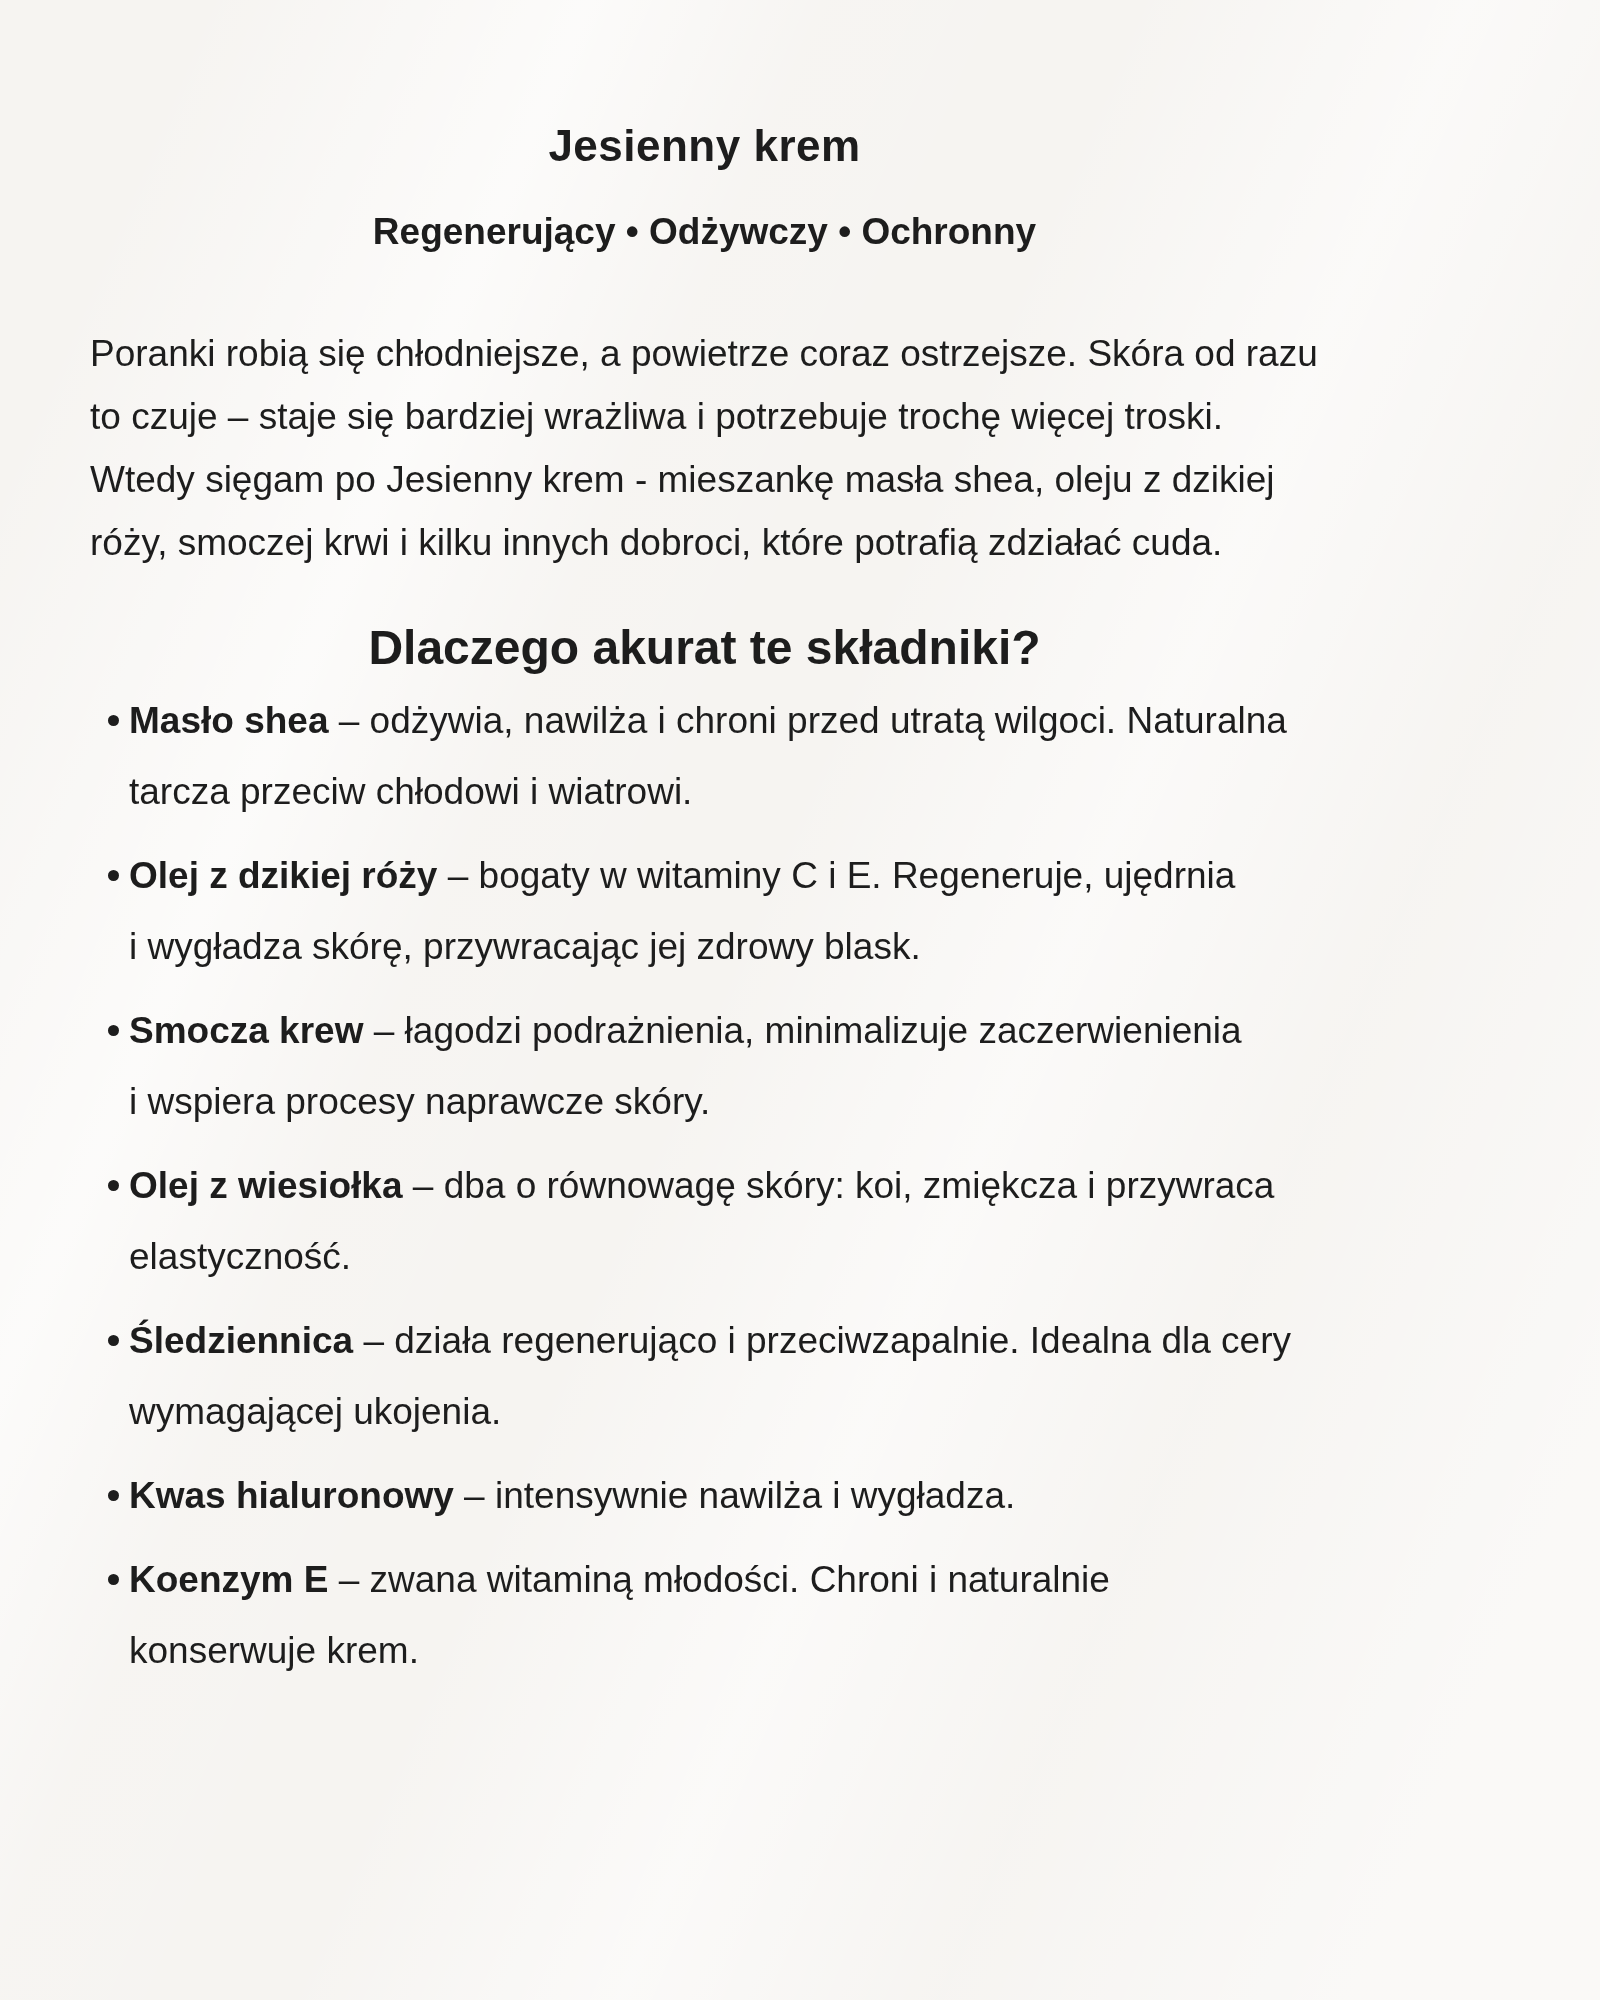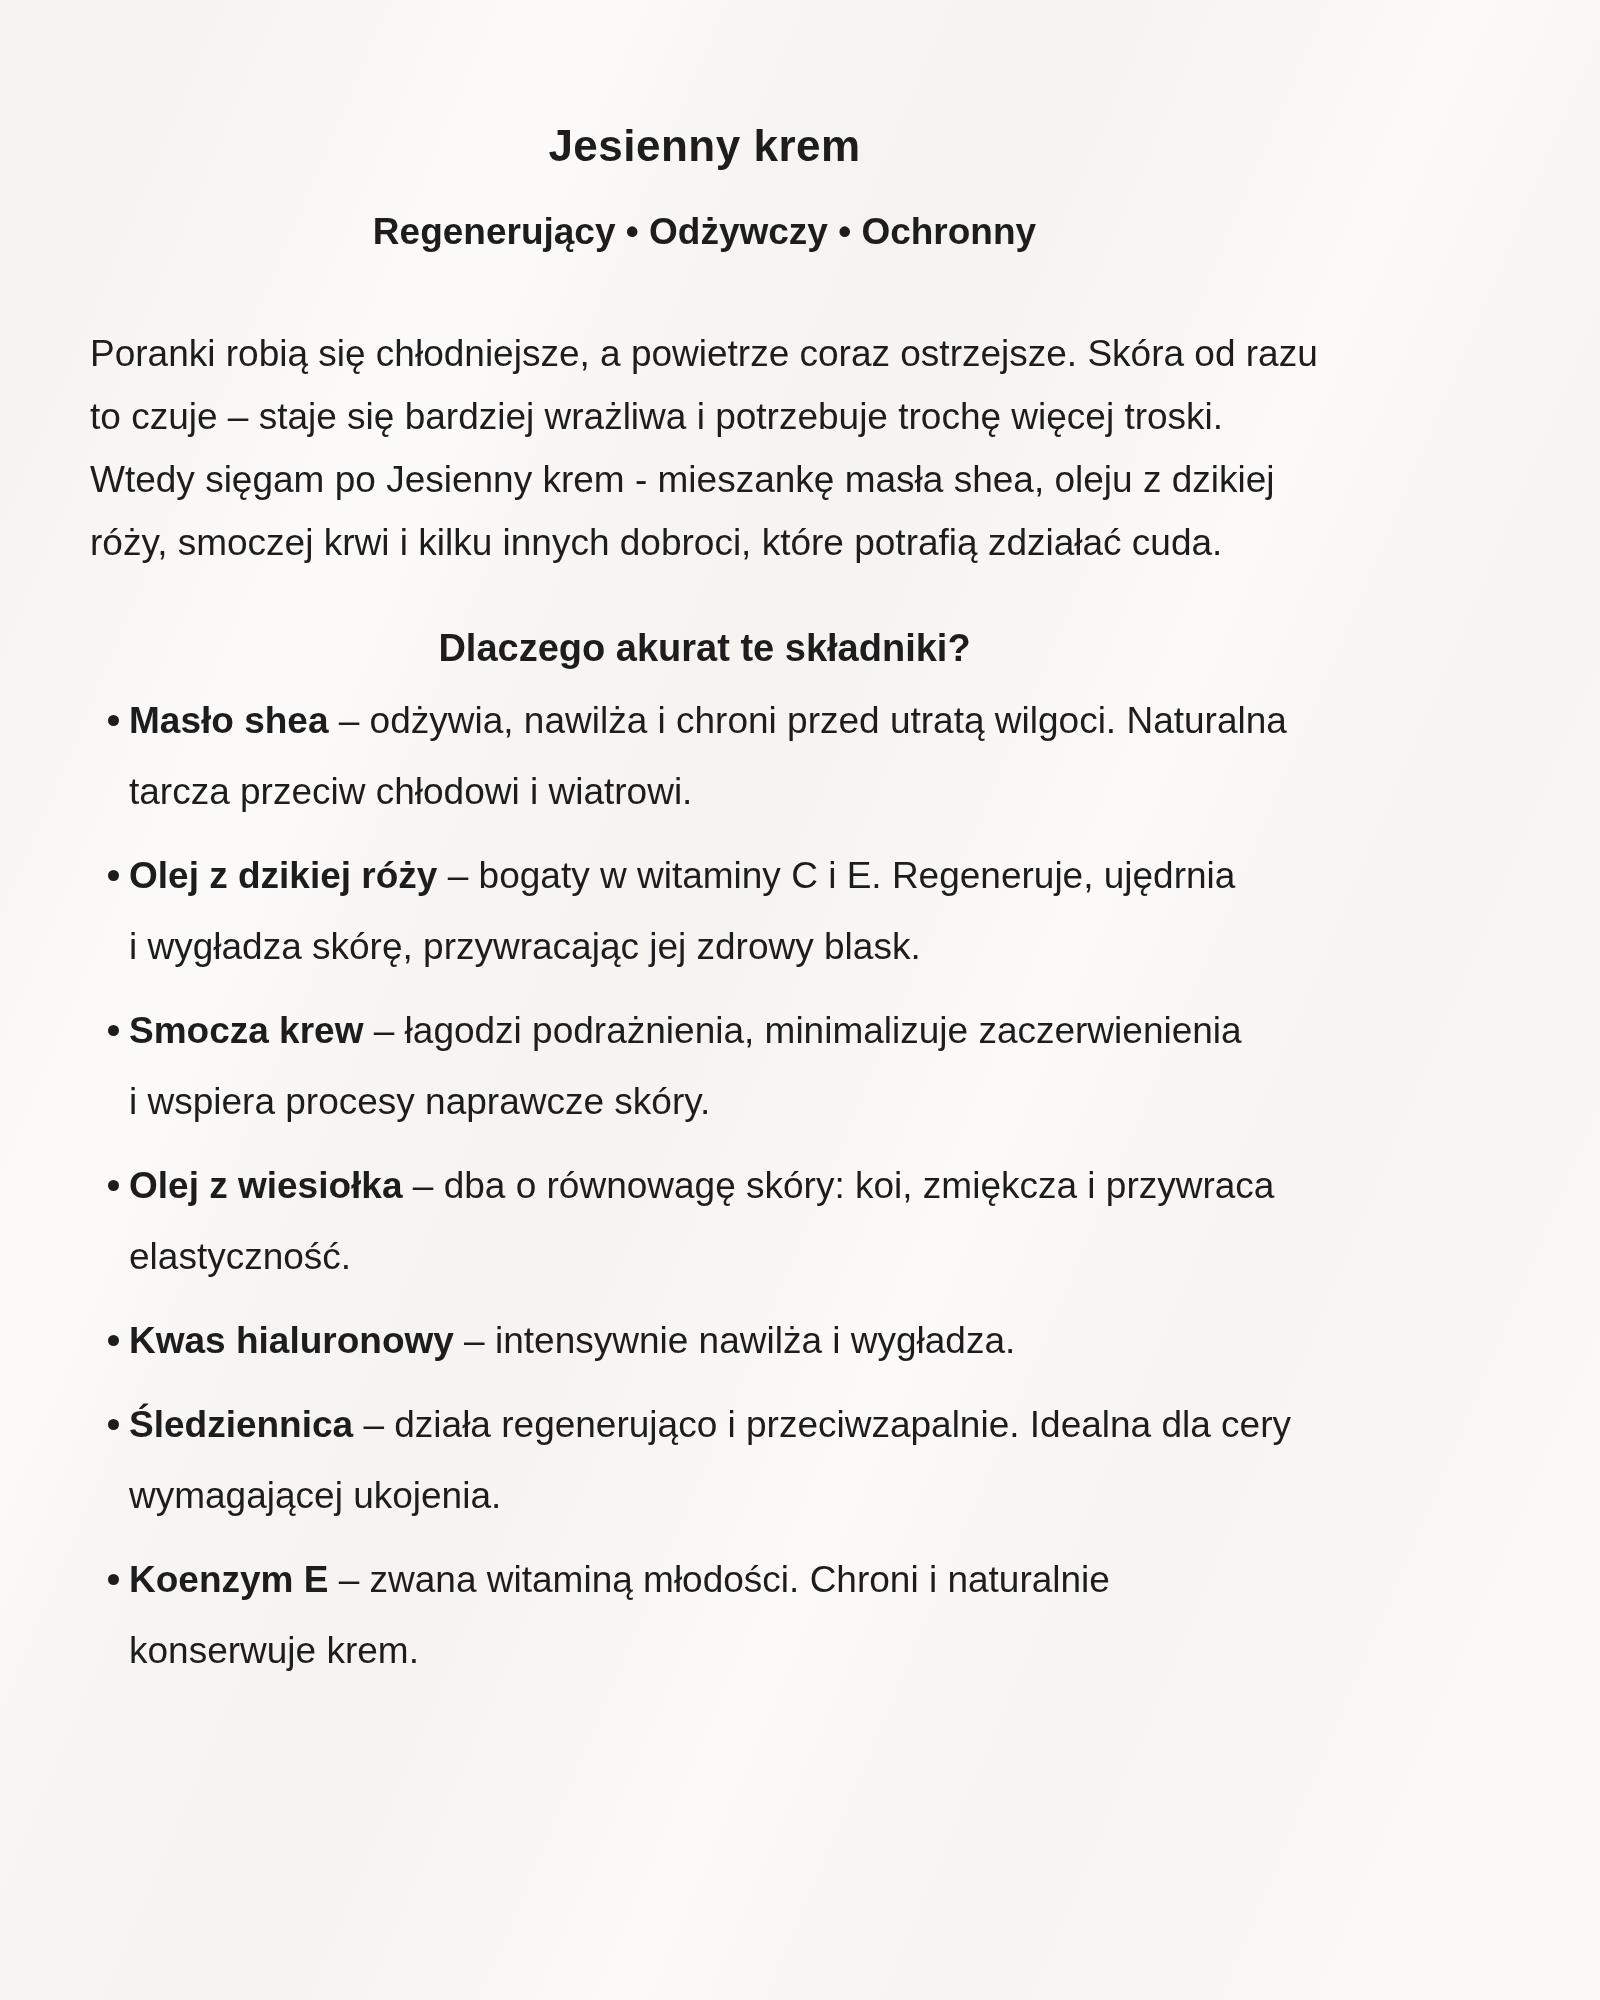--- a/index.html
+++ b/index.html
@@ -46,21 +46,21 @@
     text-align: center;
   }
   .intro {
     margin: 66px 0 0 0;
     font-size: 37px;
     line-height: 63px;
     white-space: pre;
   }
   .section-heading {
     margin: 49px 0 12px 0;
-    font-size: 38px;
+    font-size: 48px;
     line-height: 50px;
     font-weight: 700;
     text-align: center;
   }
   ul.ingredients {
     list-style: none;
     margin: 12px 0 0 0;
     padding: 0;
   }
   ul.ingredients li {
@@ -115,26 +115,26 @@
       <span class="li-text"><b>Smocza krew</b><span> – łagodzi podrażnienia, minimalizuje zaczerwienienia
 i wspiera procesy naprawcze skóry.</span></span>
     </li>
     <li>
       <span class="marker"></span>
       <span class="li-text"><b>Olej z wiesiołka</b><span> – dba o równowagę skóry: koi, zmiękcza i przywraca
 elastyczność.</span></span>
     </li>
     <li>
       <span class="marker"></span>
-      <span class="li-text"><b>Kwas hialuronowy</b><span> – intensywnie nawilża i wygładza.</span></span>
+      <span class="li-text"><b>Śledziennica</b><span> – działa regenerująco i przeciwzapalnie. Idealna dla cery
+wymagającej ukojenia.</span></span>
     </li>
     <li>
       <span class="marker"></span>
-      <span class="li-text"><b>Śledziennica</b><span> – działa regenerująco i przeciwzapalnie. Idealna dla cery
-wymagającej ukojenia.</span></span>
+      <span class="li-text"><b>Kwas hialuronowy</b><span> – intensywnie nawilża i wygładza.</span></span>
     </li>
     <li>
       <span class="marker"></span>
       <span class="li-text"><b>Koenzym E</b><span> – zwana witaminą młodości. Chroni i naturalnie
 konserwuje krem.</span></span>
     </li>
   </ul>
 </main>
 
 </body></html>

